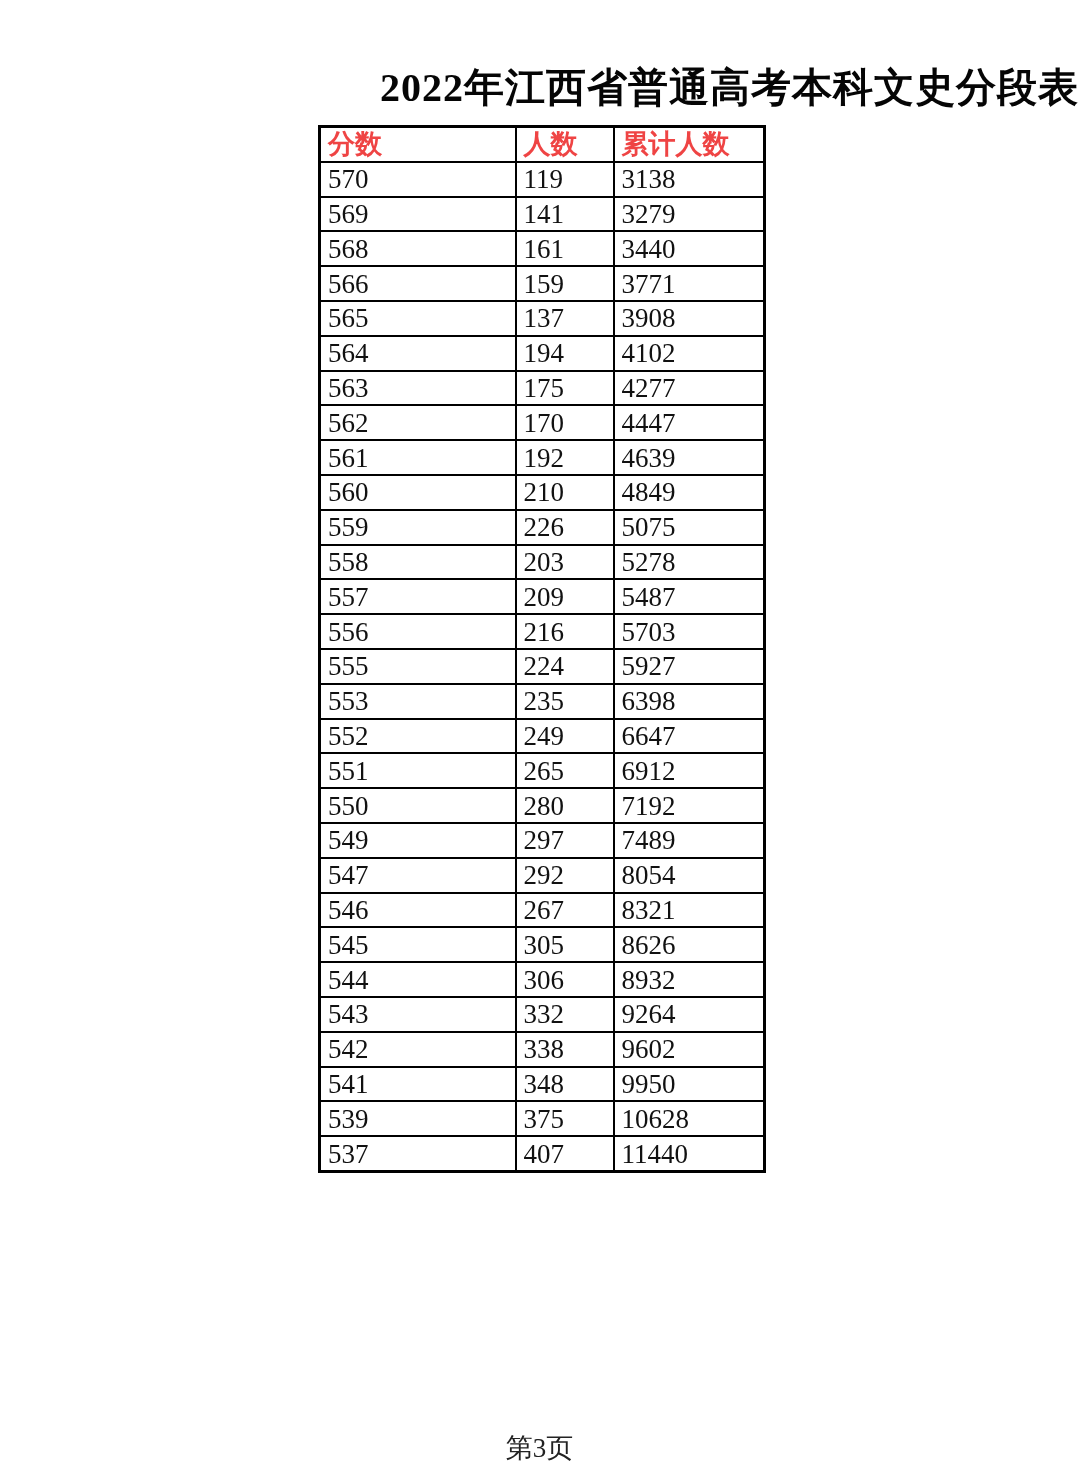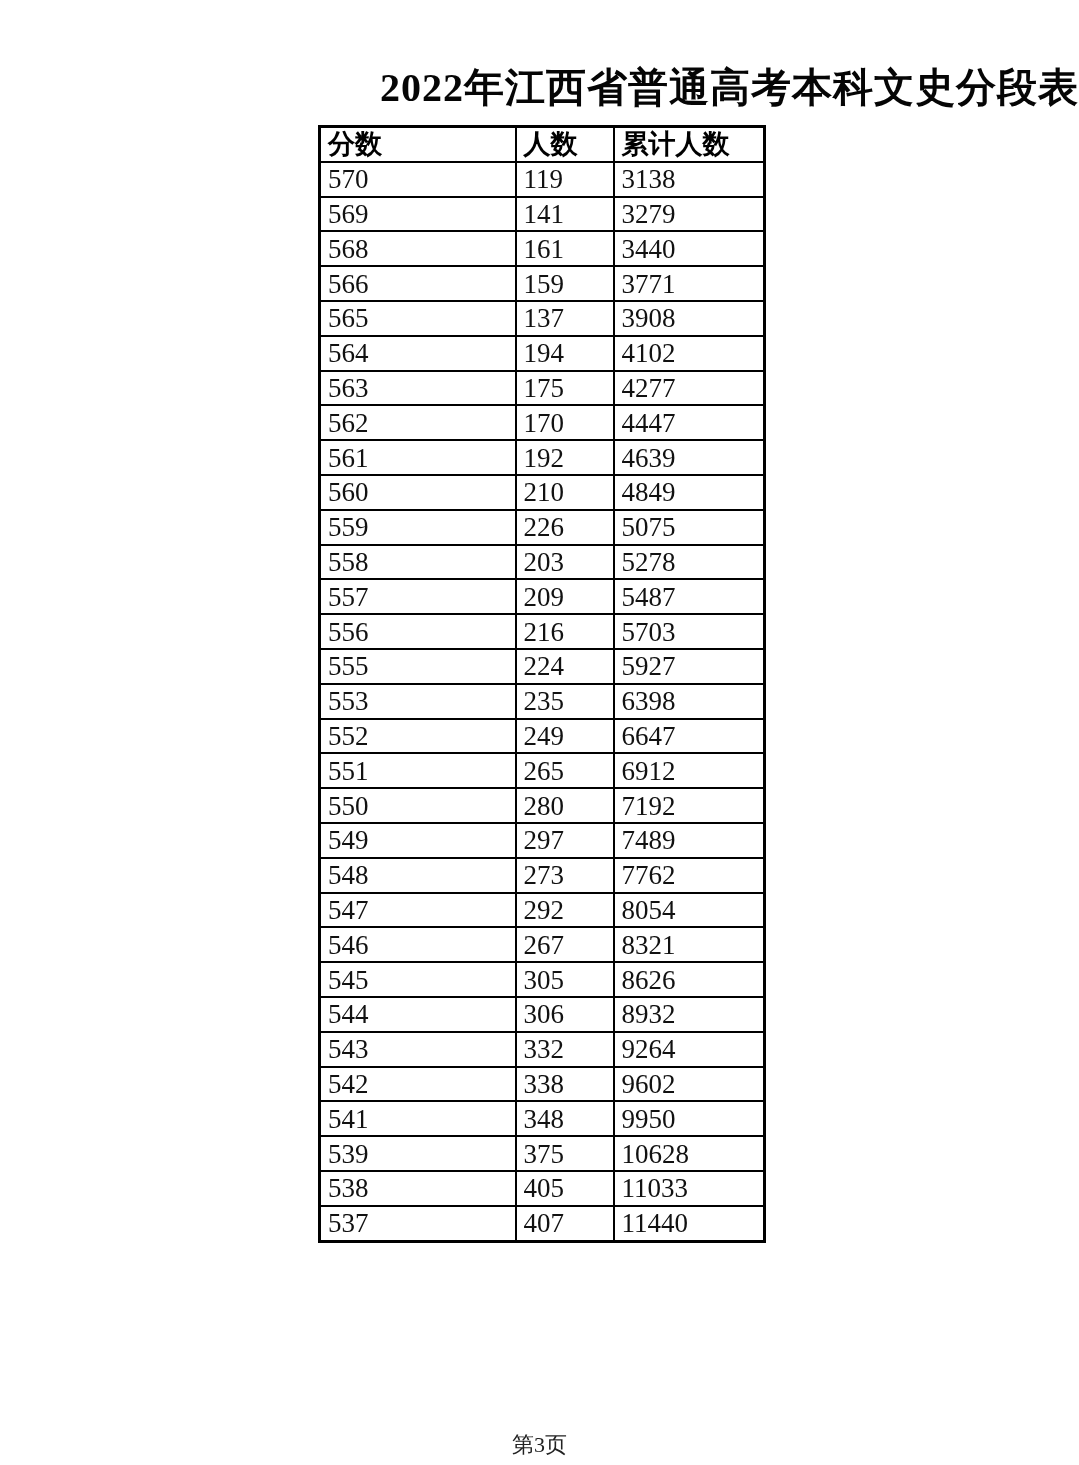--- a/index.html
+++ b/index.html
@@ -43,33 +43,33 @@
     padding: 0 2px 0 7px;
     font-size: 27px;
     line-height: 32px;
     text-align: left;
     vertical-align: middle;
     white-space: nowrap;
     overflow: hidden;
   }
   .score-table th {
     font-weight: bold;
-    color: #000000;
+    color: #ef4444;
   }
   .score-table td {
     font-weight: normal;
     color: #111111;
   }
   .doc-footer {
     position: absolute;
     top: 1430px;
     left: 0;
     width: 100%;
     text-align: center;
-    font-size: 22px;
+    font-size: 27px;
     color: #222222;
   }
 </style>
 </head>
 <body>
 
 <div class="page">
 
   <div class="doc-title">2022年江西省普通高考本科文史分段表</div>
 
@@ -181,25 +181,20 @@
           <td>550</td>
           <td>280</td>
           <td>7192</td>
         </tr>
         <tr>
           <td>549</td>
           <td>297</td>
           <td>7489</td>
         </tr>
         <tr>
-          <td>548</td>
-          <td>273</td>
-          <td>7762</td>
-        </tr>
-        <tr>
           <td>547</td>
           <td>292</td>
           <td>8054</td>
         </tr>
         <tr>
           <td>546</td>
           <td>267</td>
           <td>8321</td>
         </tr>
         <tr>
@@ -226,25 +221,20 @@
           <td>541</td>
           <td>348</td>
           <td>9950</td>
         </tr>
         <tr>
           <td>539</td>
           <td>375</td>
           <td>10628</td>
         </tr>
         <tr>
-          <td>538</td>
-          <td>405</td>
-          <td>11033</td>
-        </tr>
-        <tr>
           <td>537</td>
           <td>407</td>
           <td>11440</td>
         </tr>
       </tbody>
   </table>
 
   <div class="doc-footer">第3页</div>
 
 </div>

